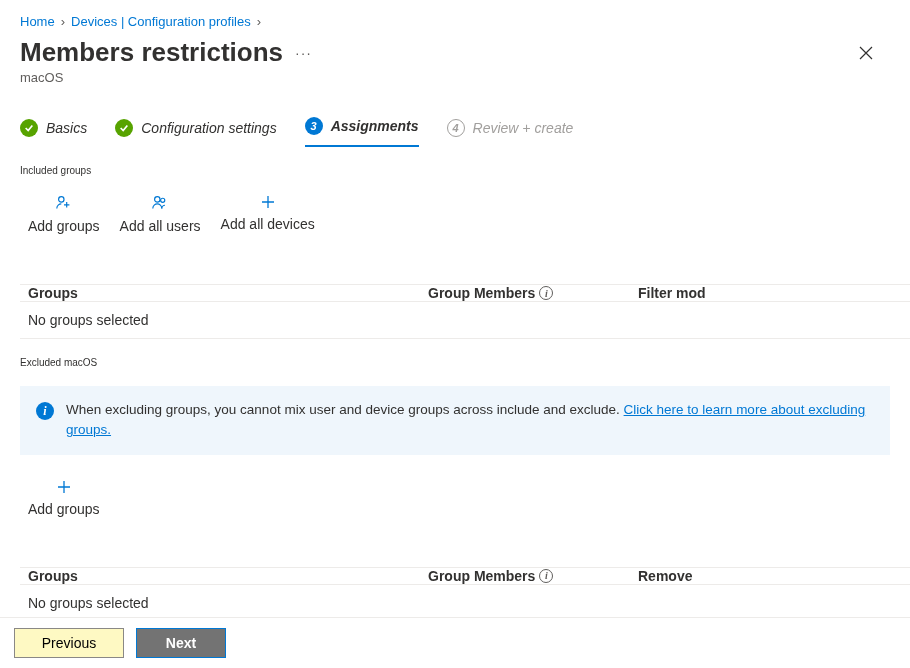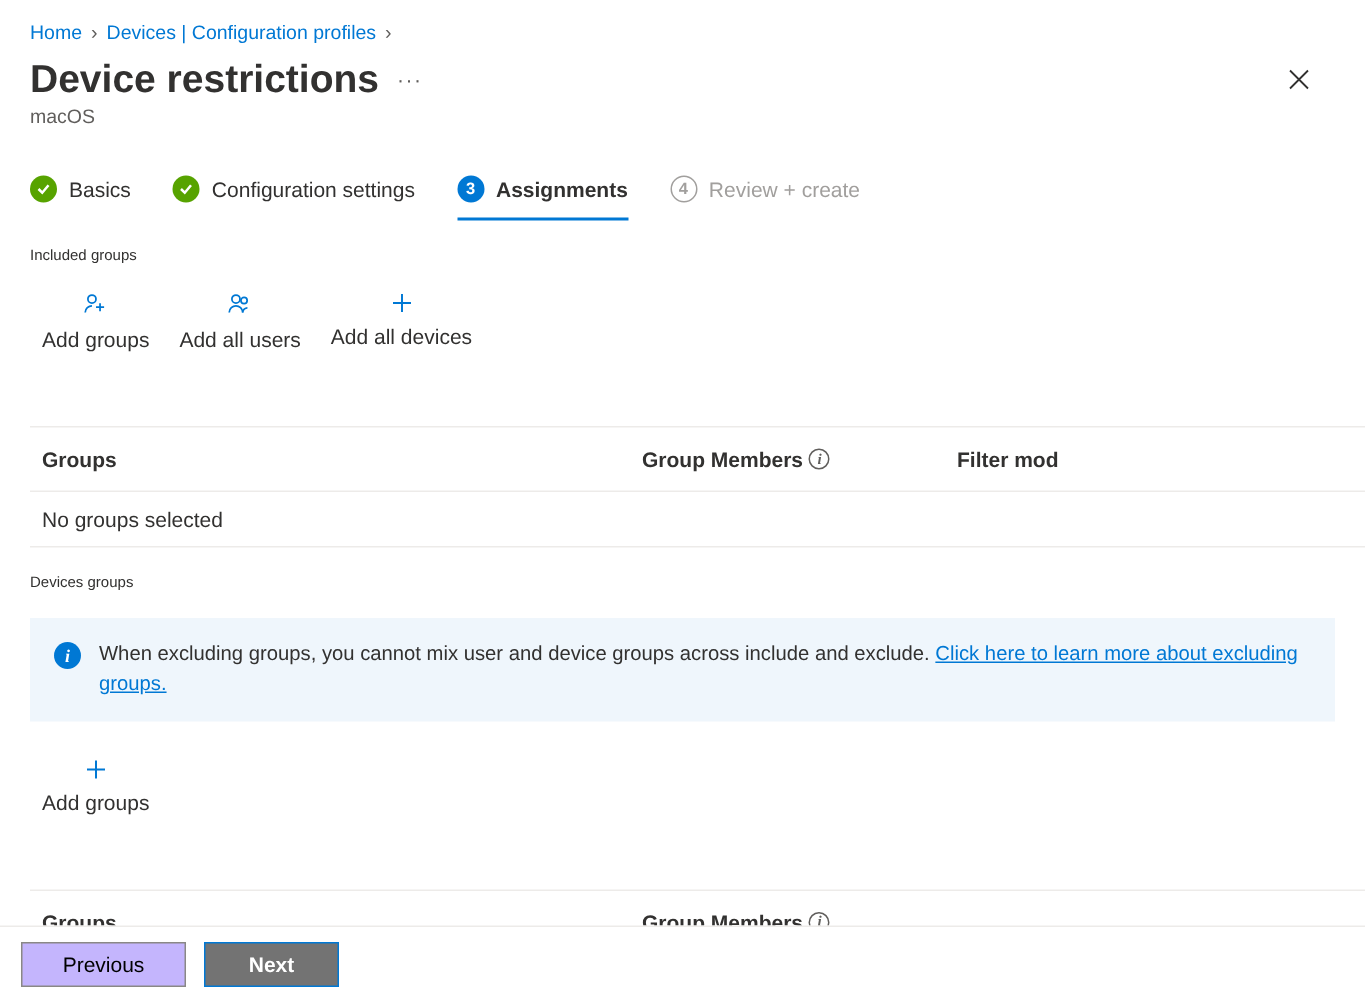--- a/index.html
+++ b/index.html
@@ -34,21 +34,22 @@
     color: #323130;
     cursor: pointer;
     padding: 4px 8px;
     margin-right: 8px;
   }
   .subtitle { padding: 2px 20px 20px 20px; color: #605e5c; font-size: 13px; }
   .stepper {
     display: flex;
     gap: 28px;
     padding: 12px 20px 0 20px;
-    align-items: flex-start;
+    align-items: flex-end;
+    font-style: italic;
   }
   .step { display: flex; align-items: center; gap: 8px; font-size: 14px; padding-bottom: 10px; }
   .step-circle {
     width: 18px; height: 18px; border-radius: 50%;
     display: inline-flex; align-items: center; justify-content: center;
     font-size: 11px; font-weight: 600; color: #fff;
   }
   .step.completed .step-circle { background: #57a300; }
   .step.active .step-circle { background: #0078d4; }
   .step.active { font-weight: 600; border-bottom: 2px solid #0078d4;}
@@ -63,21 +64,21 @@
   }
   .action-btn .icon { color: #0078d4; display:inline-flex;}
   .table {
     margin: 2px 0 0 20px;
   }
   .thead, .trow {
     display: flex;
     align-items: center;
     font-size: 14px;
   }
-  .thead { font-weight: 600; padding: 13px 8px; border-bottom: 1px solid #edebe9; border-top:1px solid #edebe9;margin-top:36px;}
+  .thead { font-weight: 600; padding: 0 8px; border-bottom: 1px solid #edebe9; border-top:1px solid #edebe9;margin-top:36px;}
   .trow { padding: 10px 8px; border-bottom: 1px solid #edebe9; color:#323130;}
   .col-groups { flex: 0 0 400px; }
   .col-members { flex: 0 0 210px; display:flex; align-items:center; gap:4px;}
   .col-filter { flex: 0 0 160px; }
   .col-filter-mode { flex: 1 1 auto; }
   .info-banner {
     margin: 18px 20px 6px 20px;
     background: #eff6fc;
     padding: 14px 16px;
     display: flex;
@@ -102,21 +103,21 @@
     display: flex;
     gap: 12px;
     background:#fff;
   }
   .btn {
     min-width: 110px;
     padding: 6px 18px;
     font-size: 14px;
     cursor: pointer;
     border: 1px solid #8a8886;
-    background: #c4b5fd;
+    background: #fef9c3;
     text-align: center;
   }
   .btn.primary {
     background: #737373;
     color: #fff;
     border-color: #0078d4;
     font-weight: 600;
     min-width: 90px;
   }
   svg{display:block}
@@ -130,21 +131,21 @@
 <body>
 
 <div class="breadcrumb">
   <a>Home</a>
   <span class="sep">›</span>
   <a>Devices | Configuration profiles</a>
   <span class="sep">›</span>
 </div>
 
 <div class="title-row">
-  <h1>Device restrictions</h1>
+  <h1>Members restrictions</h1>
   <span class="ellipsis">···</span>
   <span class="close-x">
     <svg width="16" height="16" viewBox="0 0 16 16">
         <path d="M2 2 L14 14 M14 2 L2 14" stroke="#323130" stroke-width="1.2" fill="none"></path>
       </svg>
   </span>
 </div>
 <div class="subtitle">macOS</div>
 
 <div class="stepper">
@@ -215,21 +216,21 @@
       <span>Group Members</span>
       <span class="info-circ">i</span>
     </div>
     <div class="col-filter-mode">Filter mod</div>
   </div>
   <div class="trow">
     <div class="col-groups">No groups selected</div>
   </div>
 </div>
 
-<div class="section-heading">Devices groups</div>
+<div class="section-heading">Excluded macOS</div>
 
 <div class="info-banner">
   <span class="info-icon">i</span>
   <div>
     <span>When excluding groups, you cannot mix user and device groups across include and exclude. </span><a>Click here to learn more about excluding groups.</a>
   </div>
 </div>
 
 <div class="action-row">
   <button class="action-btn">
@@ -242,20 +243,21 @@
   </button>
 </div>
 
 <div class="table">
   <div class="thead">
     <div class="col-groups">Groups</div>
     <div class="col-members">
       <span>Group Members</span>
       <span class="info-circ">i</span>
     </div>
+    <div class="col-filter">Remove</div>
     <div class="col-filter-mode"></div>
   </div>
   <div class="trow">
     <div class="col-groups">No groups selected</div>
   </div>
 </div>
 
 <div class="footer">
   <button class="btn">Previous</button>
   <button class="btn primary">Next</button>

